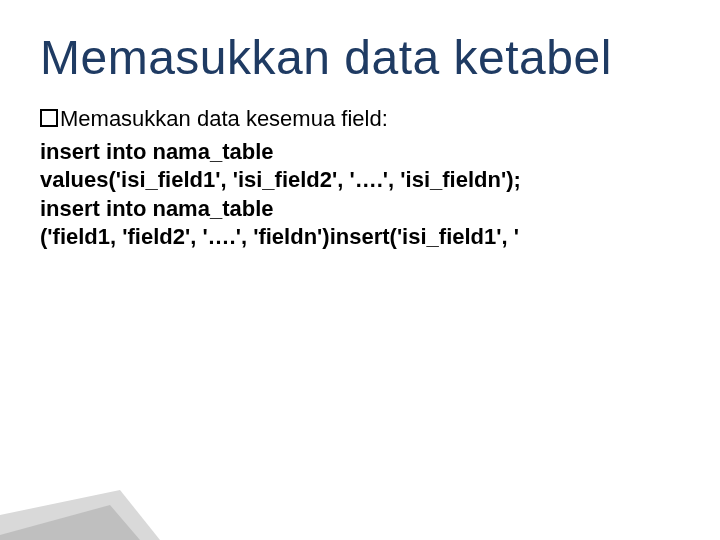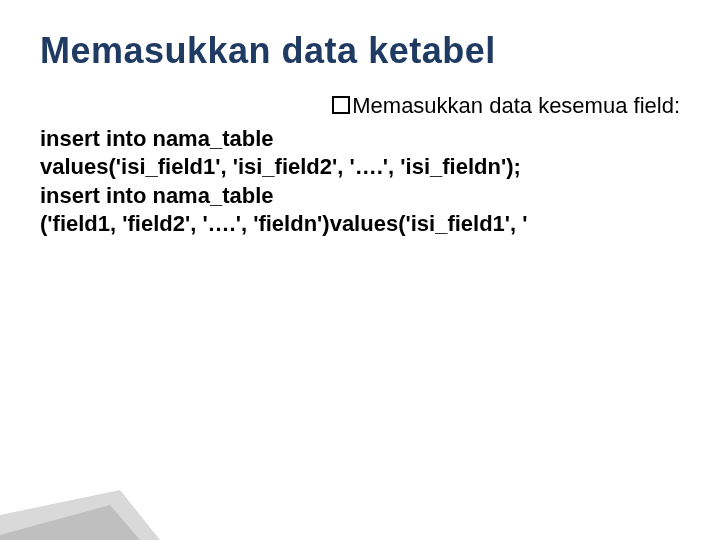--- a/index.html
+++ b/index.html
@@ -13,35 +13,34 @@
     position: relative;
   }
   .slide {
     position: relative;
     width: 720px;
     height: 540px;
     box-sizing: border-box;
     padding: 20px 40px 0 40px;
   }
   .title {
-    font-size: 36px;
-    font-weight: 700;
+    font-size: 48px;
+    font-weight: 400;
     color: #1f3b63;
     margin: 10px 0 20px 0;
     font-family: "Lucida Sans", "Lucida Sans Unicode", Verdana, sans-serif;
     letter-spacing: 0.5px;
   }
   .body {
     font-size: 22px;
     line-height: 1.3;
     color: #000000;
   }
   .bullet {
     margin-bottom: 4px;
-    text-align: right;
   }
   .checkbox {
     display: inline-block;
     width: 14px;
     height: 14px;
     border: 2px solid #000;
     vertical-align: baseline;
     margin-right: 2px;
     position: relative;
     top: 1px;
@@ -67,21 +66,21 @@
 
   <div class="body">
 
     <div class="bullet">
       <span class="checkbox"></span><span>Memasukkan</span><span> data kesemua field:</span>
     </div>
     <div class="bold">insert into nama_table</div>
     <div class="bold">values('isi_field1', 'isi_field2', '….', 'isi_fieldn');</div>
 
     <div class="bold">insert into nama_table</div>
-    <div class="bold">('field1, 'field2', '….', 'fieldn')values('isi_field1', '</div>
+    <div class="bold">('field1, 'field2', '….', 'fieldn')insert('isi_field1', '</div>
 
   </div>
 
   <svg class="footer-shape" viewBox="0 0 720 60" preserveAspectRatio="none">
     <polygon points="0,60 0,35 120,10 160,60" fill="#d9d9d9"></polygon>
     <polygon points="0,60 0,55 110,25 140,60" fill="#bfbfbf"></polygon>
   </svg>
 
 </div>
 

